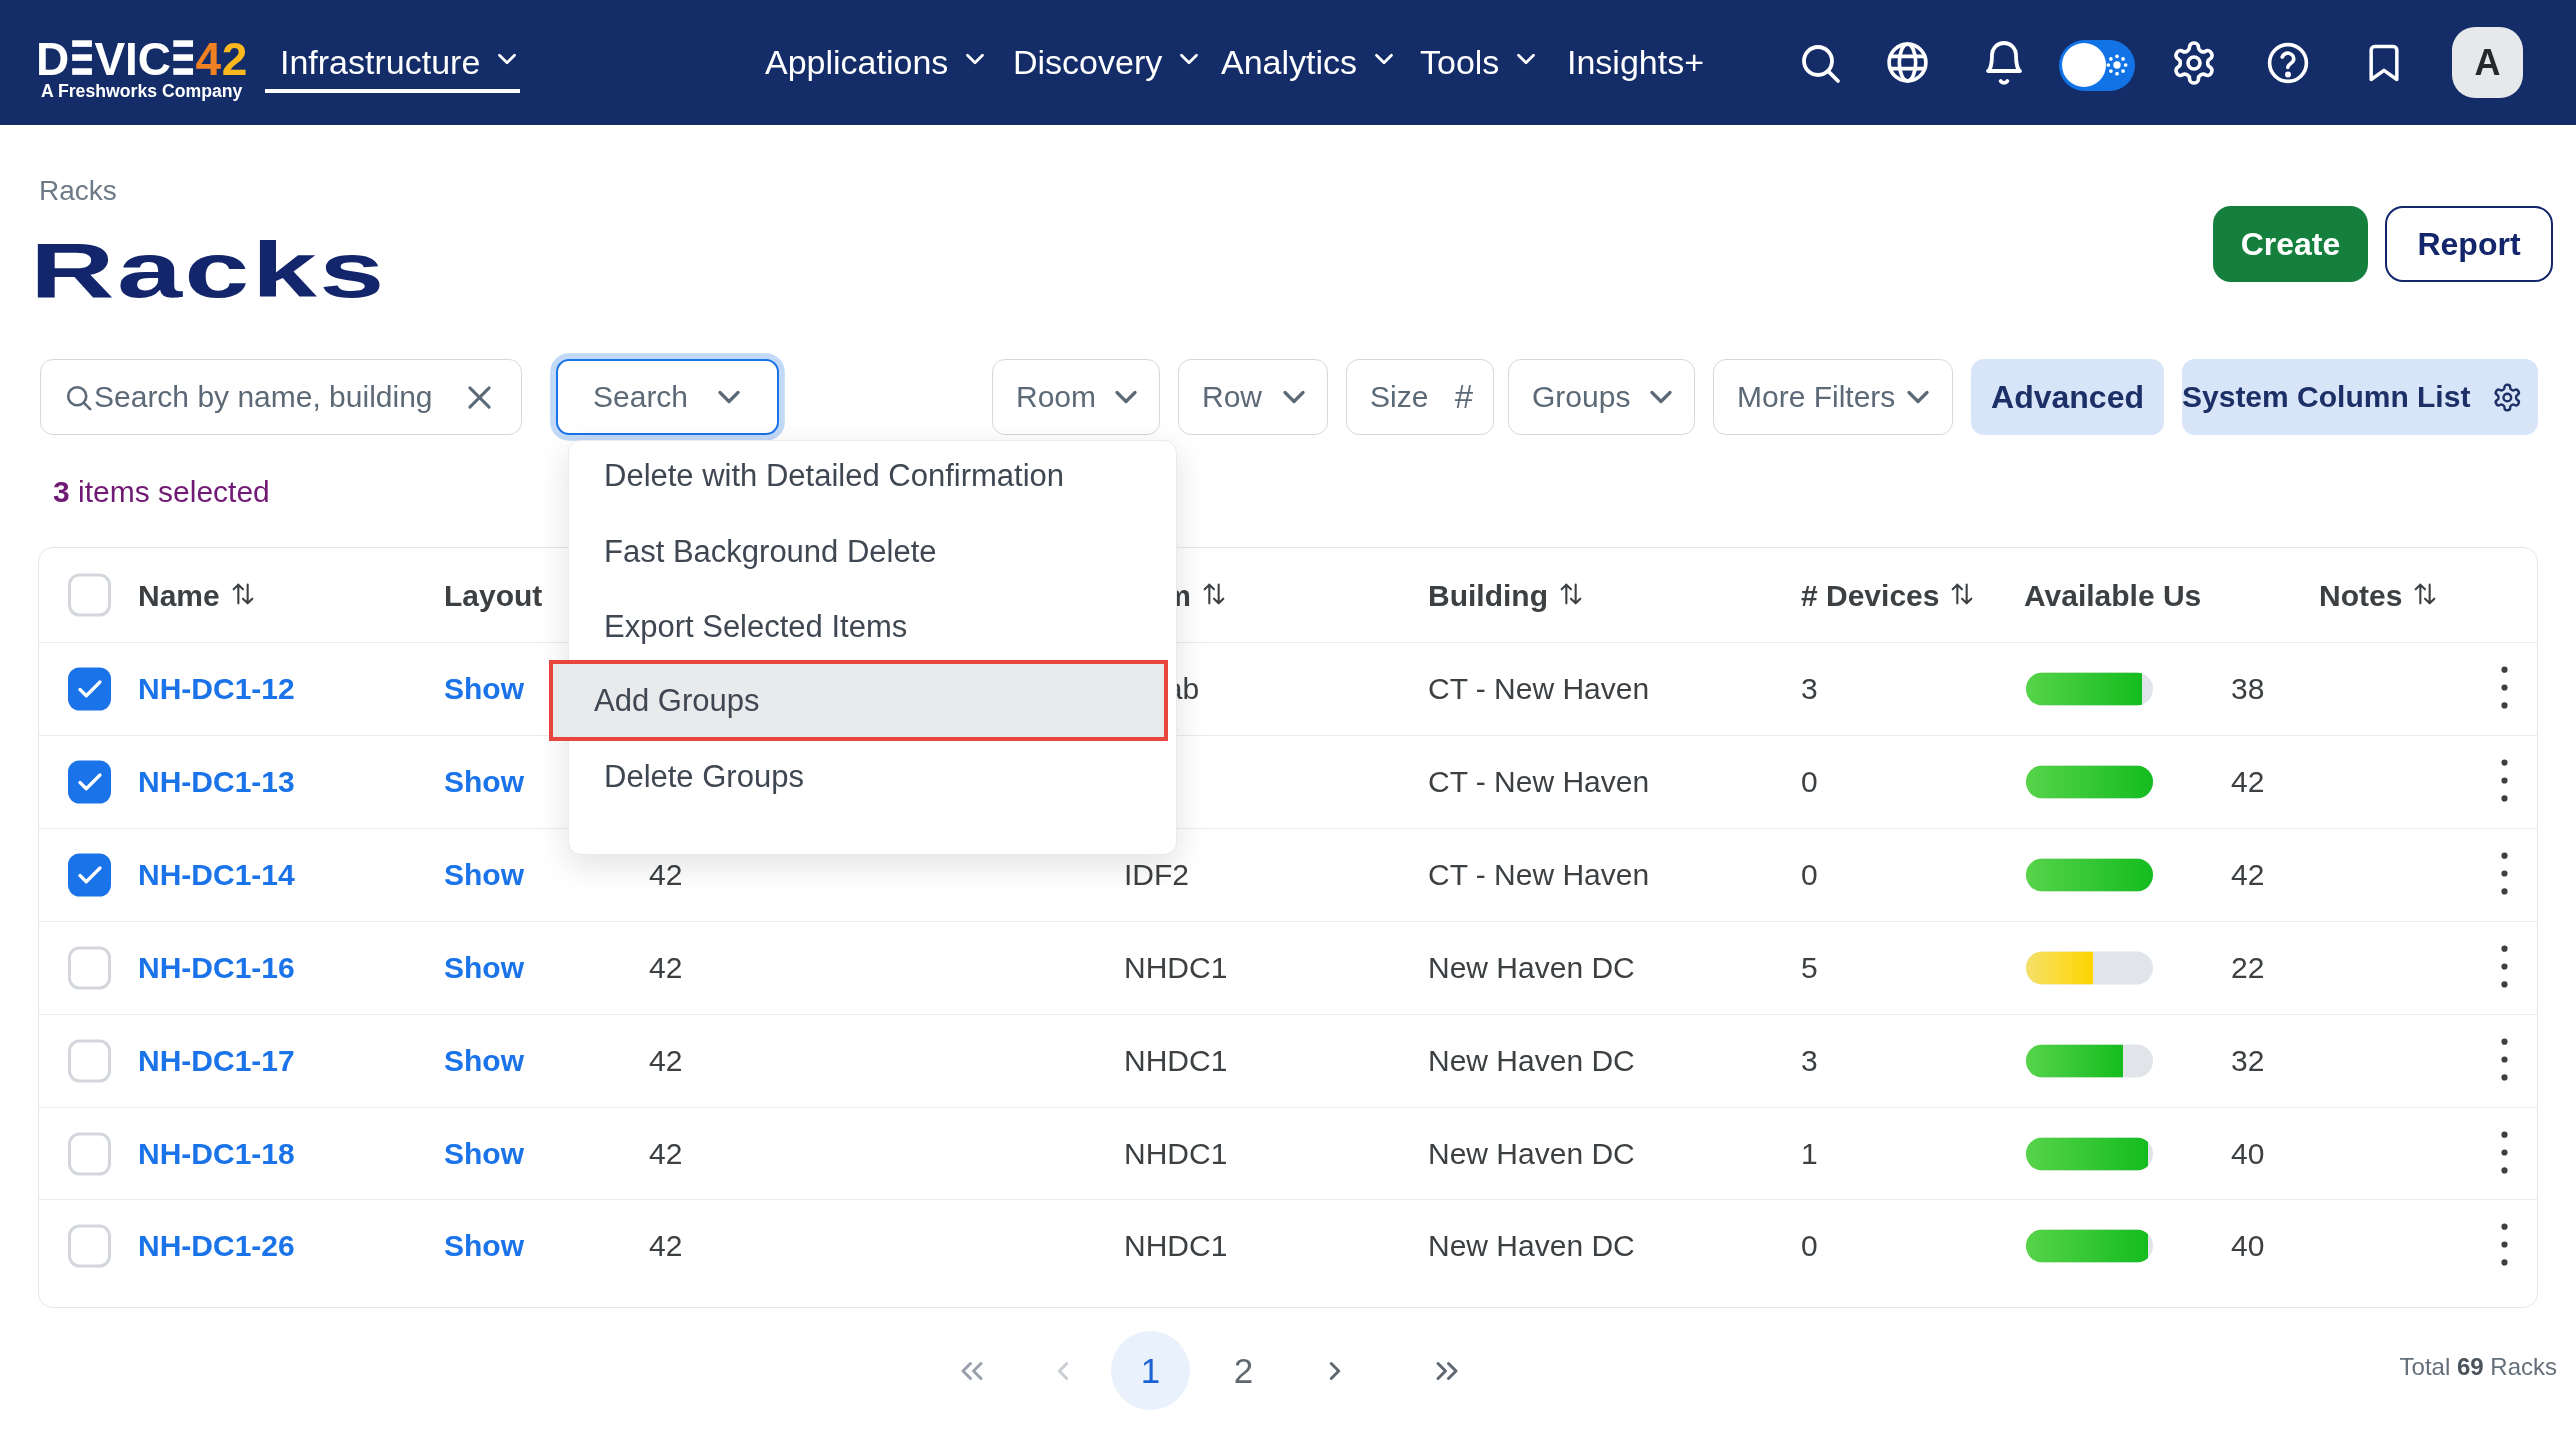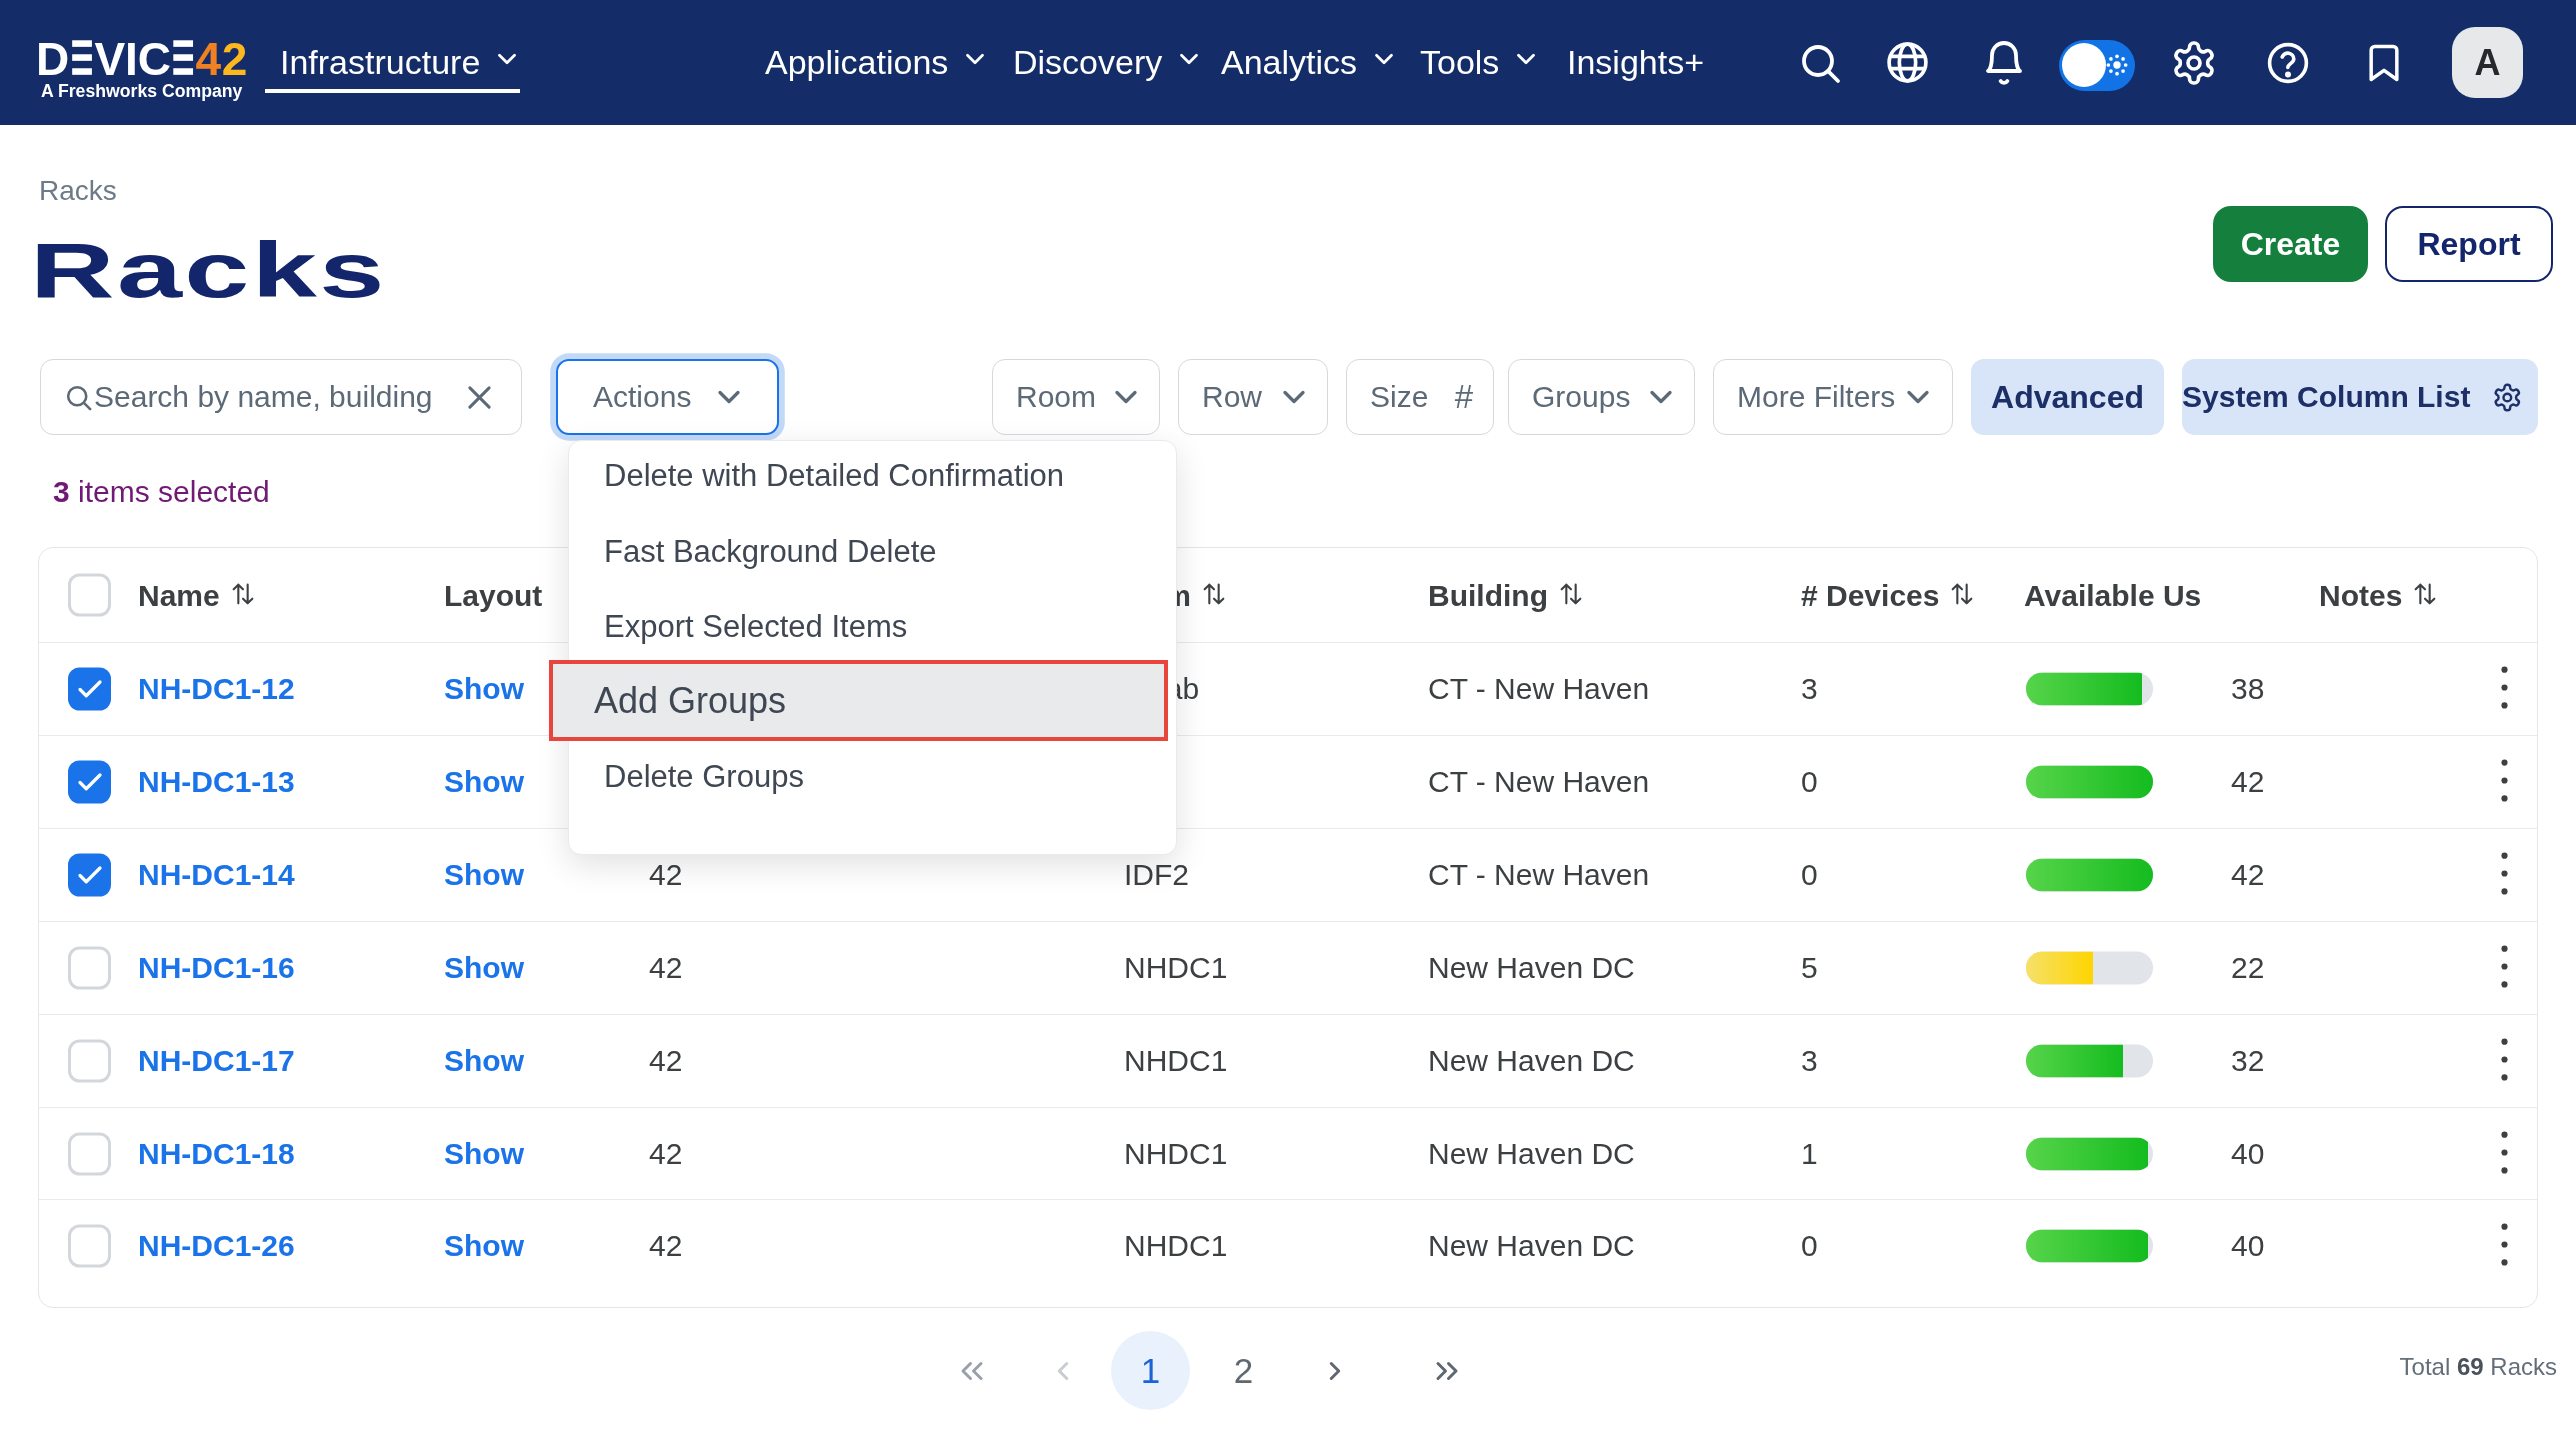--- a/index.html
+++ b/index.html
@@ -41,21 +41,21 @@
 .cb.on { background:#1a73e8; display:flex; align-items:center; justify-content:center; }
 .bar { position:absolute; left:1987px; top:50%; transform:translateY(-50%); width:127px; height:33px; border-radius:16.4px; background:#e1e4e8; overflow:hidden; }
 .bar i { position:absolute; left:0; top:0; height:100%; display:block; background:linear-gradient(90deg,#57d44a,#14bc1f); }
 .bar.yellow i { background:linear-gradient(90deg,#f6e06a,#fed500); }
 .kebab { position:absolute; left:2459px; top:50%; transform:translateY(-50%); }
 .sort { display:inline-block; vertical-align:-1.6px; margin-left:10px; }
 
 #menu { position:absolute; left:568px; top:440px; width:609px; height:415px; background:#fff; border:0.8px solid #e8eaed; border-radius:13px; box-shadow:0 10px 33px rgba(0,0,0,0.12); z-index:5; }
 .mi { position:absolute; left:35px; font-size:31px; color:#3f4753; white-space:nowrap; }
 #redbox { position:absolute; left:549px; top:660px; width:619px; height:81px; background:#e9eaec; border:4.1px solid #e8453c; z-index:6; display:flex; align-items:center; }
-#redbox span { margin-left:41px; font-size:36px; color:#3f4753; }
+#redbox span { margin-left:41px; font-size:31px; color:#3f4753; }
 
 .pgi { position:absolute; top:1331px; width:79px; height:79px; display:flex; align-items:center; justify-content:center; }
 #pg1 { left:1111px; background:#e9f1fc; border-radius:50%; color:#1b63d6; font-size:35px; }
 #pg2 { left:1204px; color:#5f6870; font-size:35px; }
 #total { position:absolute; top:1353px; right:19px; font-size:24px; color:#636e7b; }
 </style>
 </head>
 <body>
 <div id="nav">
   <svg width="222" height="74" viewBox="0 0 270 90" style="position:absolute;left:36px;top:37px;">
@@ -153,21 +153,21 @@
       <circle cx="11" cy="11" r="7"></circle>
       <line x1="16.2" y1="16.2" x2="21" y2="21"></line>
     </svg>
     <span style="">Search by name, building</span>
     <svg style="position:absolute;right:25px;" width="33" height="33" viewBox="0 0 24 24" fill="none" stroke="#5c6977" stroke-width="2.2" stroke-linecap="round">
       <line x1="5" y1="5" x2="19" y2="19"></line>
       <line x1="19" y1="5" x2="5" y2="19"></line>
     </svg>
   </div>
 <div id="actions" class="fbtn">
-    <span style="margin-left:35px;">Actions</span>
+    <span style="margin-left:35px;">Search</span>
     <svg style="position:absolute;right:30px;" width="36" height="36" viewBox="0 0 24 24" fill="none" stroke="#5c6977" stroke-width="2.2" stroke-linecap="round" stroke-linejoin="round">
       <polyline points="6 9 12 15 18 9"></polyline>
     </svg>
   </div>
 <div id="f-room" class="fbtn">
     <span style="margin-left:23px;">Room</span>
     <svg style="position:absolute;right:15px;" width="36" height="36" viewBox="0 0 24 24" fill="none" stroke="#5c6977" stroke-width="2.2" stroke-linecap="round" stroke-linejoin="round">
       <polyline points="6 9 12 15 18 9"></polyline>
     </svg>
   </div>

